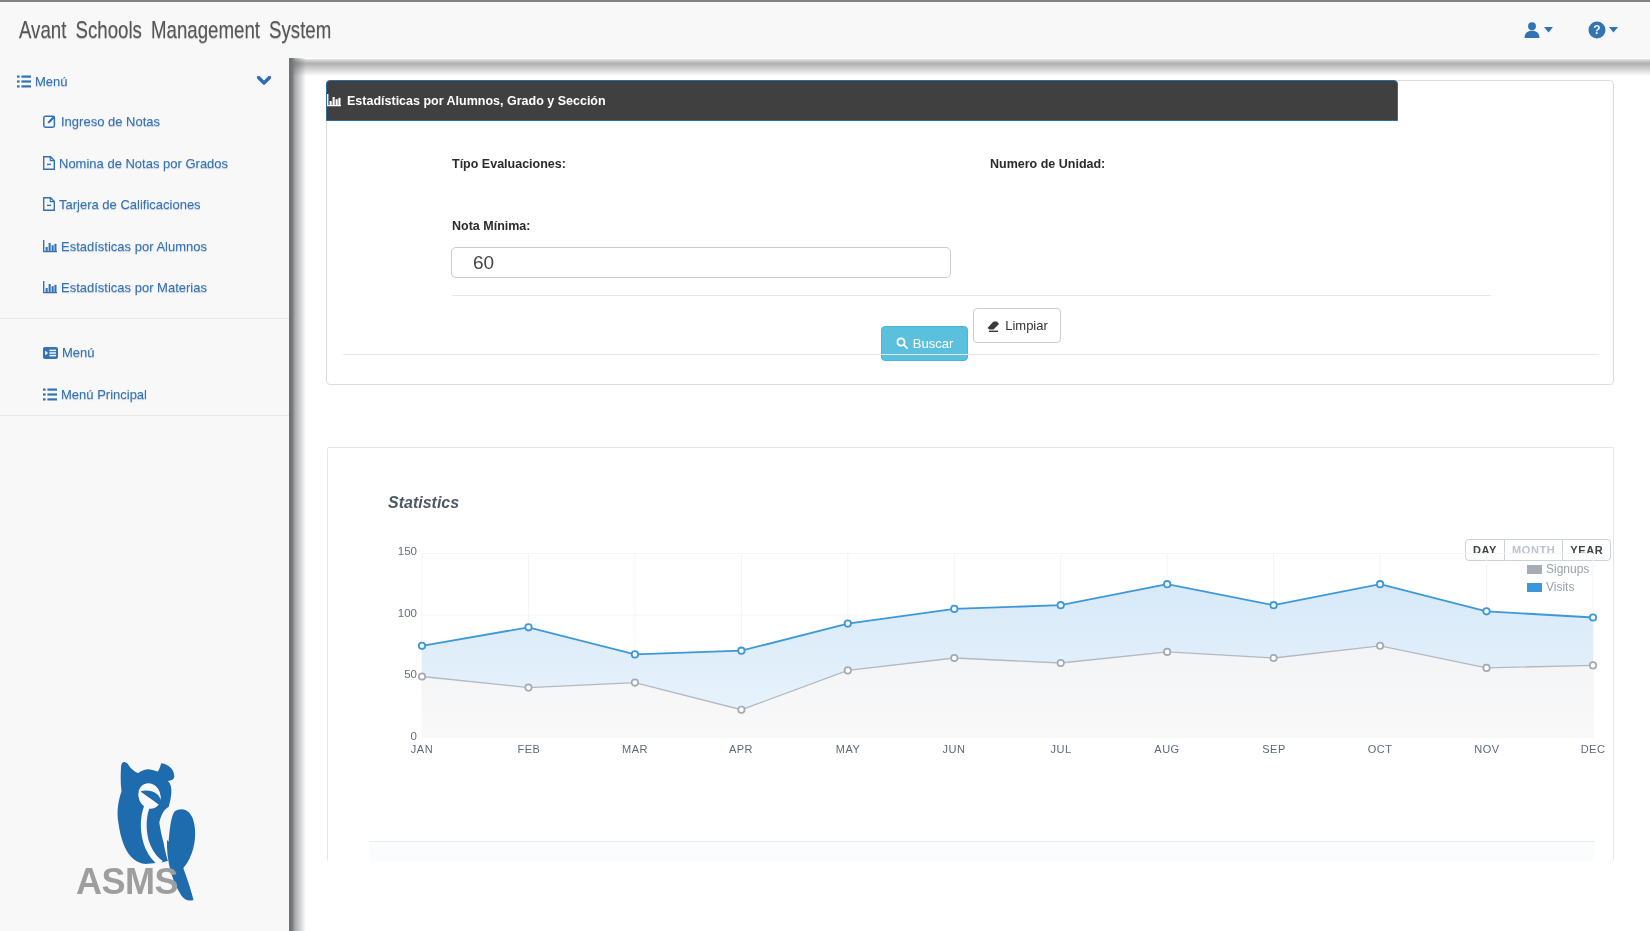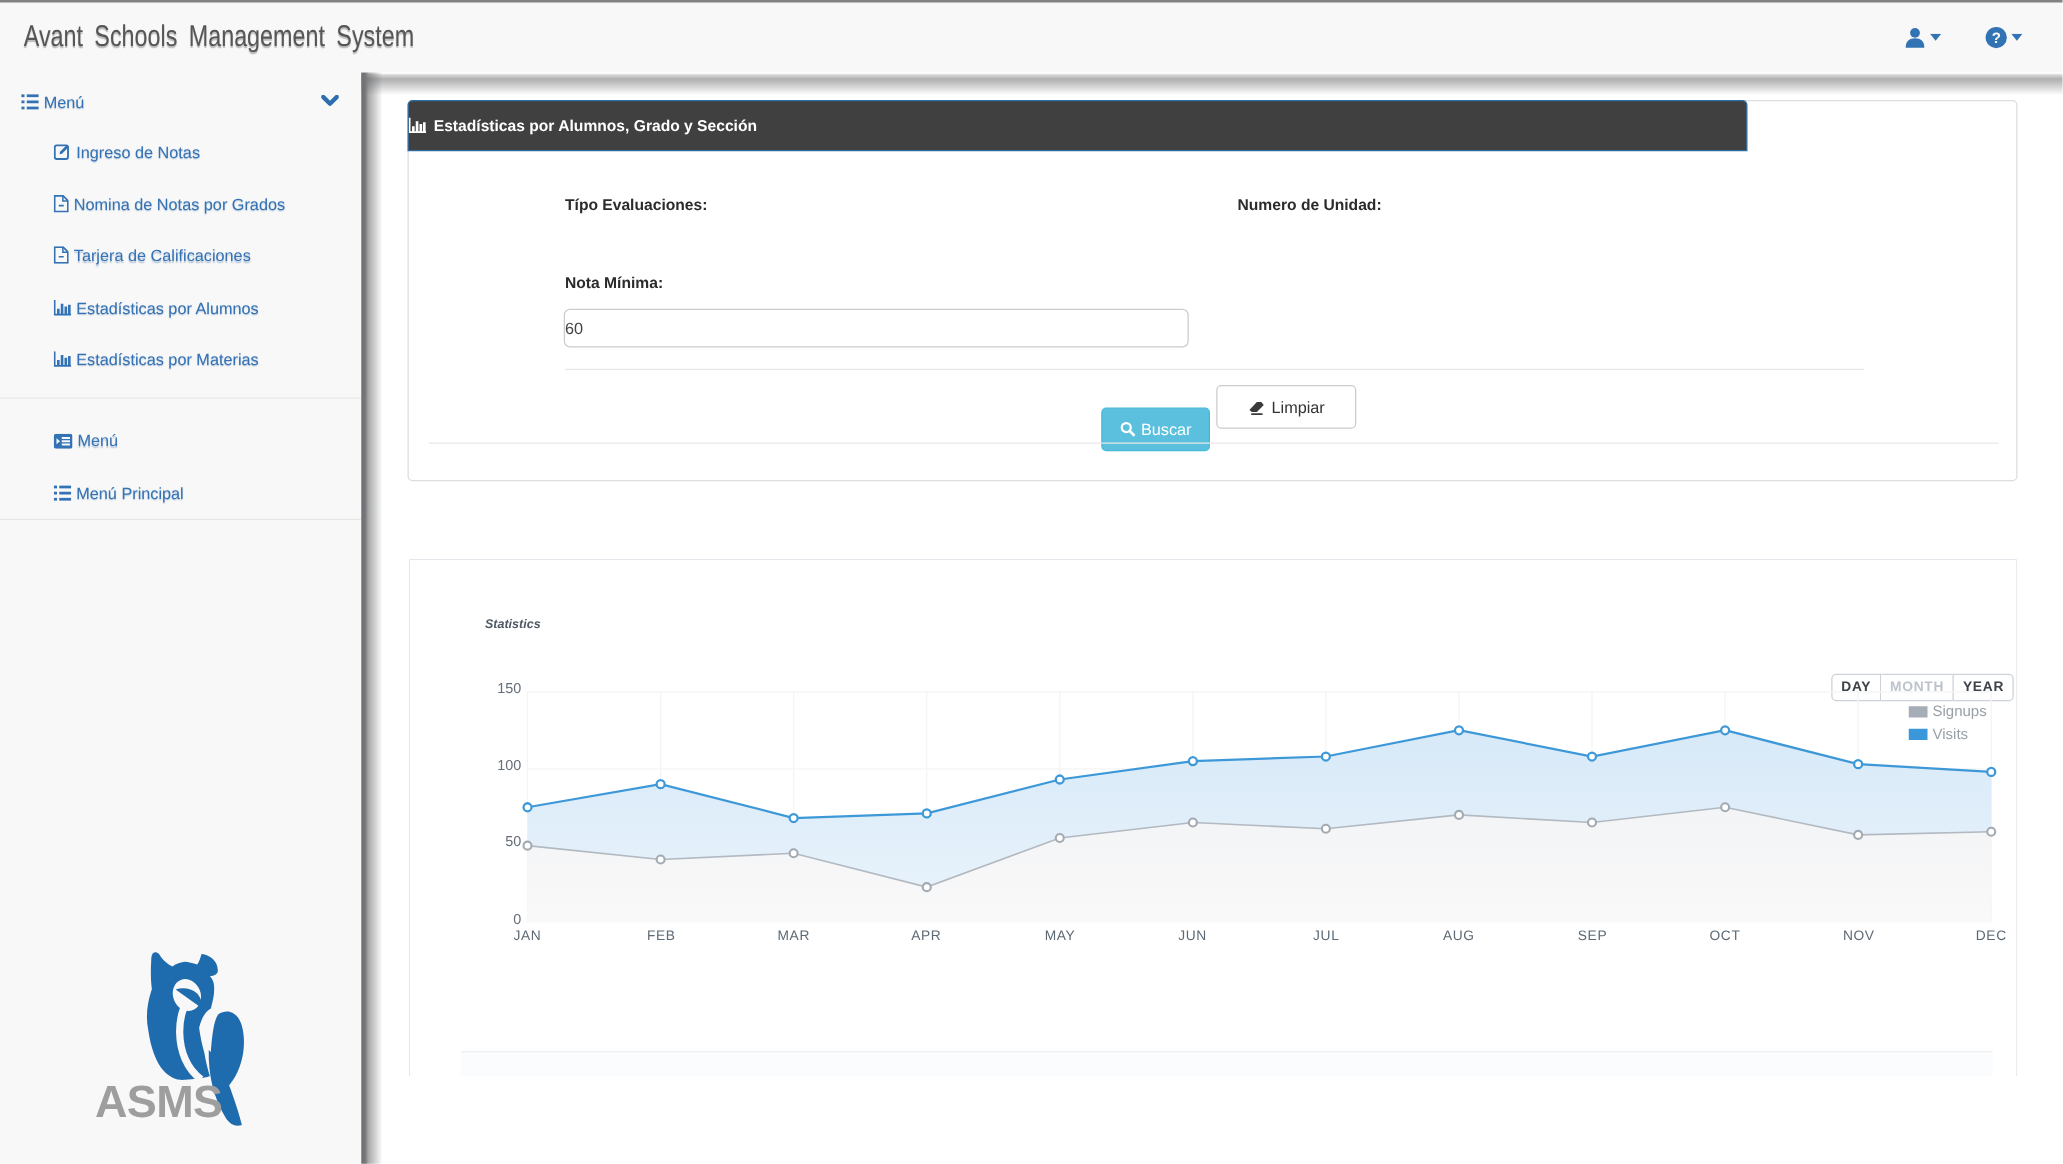--- a/index.html
+++ b/index.html
@@ -34,33 +34,33 @@
   #p1head svg { vertical-align:-2px; margin-right:6px; }
   .lbl { position:absolute; font-size:12.5px; font-weight:bold; color:#2b2b2b; }
   .sel { position:absolute; height:30px; background:#fff; border:1px solid #a6a6a6;
     border-radius:4px; font-size:13.5px; letter-spacing:-0.5px; color:#222; line-height:28px; padding-left:20px; }
   .selarrow { position:absolute; right:1px; top:1px; width:17px; height:26px; margin:1px;
     background:linear-gradient(#ffffff,#ededed); border-left:1px solid #ababab;
     border-radius:0 3px 3px 0; box-shadow:1px 2px 3px rgba(0,0,0,0.45); }
   .selarrow:after { content:""; position:absolute; left:4px; top:11px; border:4px solid transparent;
     border-top:5px solid #222; border-bottom:none; }
   .inp { position:absolute; height:31px; background:#fff; border:1px solid #ccc;
-    border-radius:5px; font-size:13px; color:#444; line-height:29px; }
+    border-radius:5px; font-size:19px; color:#444; line-height:29px; padding-left:21px; }
   .hr1 { position:absolute; height:1px; background:#e7e7e7; }
   .btn { position:absolute; height:35px; border-radius:4px; font-size:13px;
     text-align:center; line-height:33px; }
   #btnBuscar { left:554px; top:227px; width:87px; background:#5bc0de; border:1px solid #46b8da;
     color:#fff;margin-top:18px; }
-  #btnLimpiar { left:646px; top:227px; width:112px; background:#fff; border:1px solid #ccc;
+  #btnLimpiar { left:646px; top:227px; width:88px; background:#fff; border:1px solid #ccc;
     color:#333; }
   .btn svg { vertical-align:-2px; margin-right:4px; }
   
   #panel2 { position:absolute; left:38px; top:389px; width:1287px; height:414px;
     border:1px solid #e3e7eb; border-bottom:none; border-radius:2px; background:#fff; }
-  #stitle { position:absolute; left:60px; top:46px; font-size:10px; font-style:italic;
+  #stitle { position:absolute; left:60px; top:46px; font-size:16px; font-style:italic;
     font-weight:bold; color:#4e5864; }
   #btngroup { position:absolute; left:1137px; top:47px; height:34px; width:160px; display:flex;margin-top:44px; }
   .bg-btn { flex:0 0 auto; white-space:nowrap; height:22px; font-size:11px; font-weight:bold;
     line-height:20px; padding:0 7px; letter-spacing:0.6px; background:#fff; border:1px solid #ccd2d8; color:#3c4248; }
   .bg-btn.first { border-radius:4px 0 0 4px; }
   .bg-btn.mid { border-left:none; border-right:none; color:#bcc3cc; }
   .bg-btn.last { border-radius:0 4px 4px 0; }
   #hr2 { position:absolute; left:41px; top:393px; width:1225px; height:1px; background:#e9eaec; }
   .xlab { position:absolute; font-size:11px; color:#5d6a76; letter-spacing:0.5px; top:685px;
     width:60px; text-align:center; }

